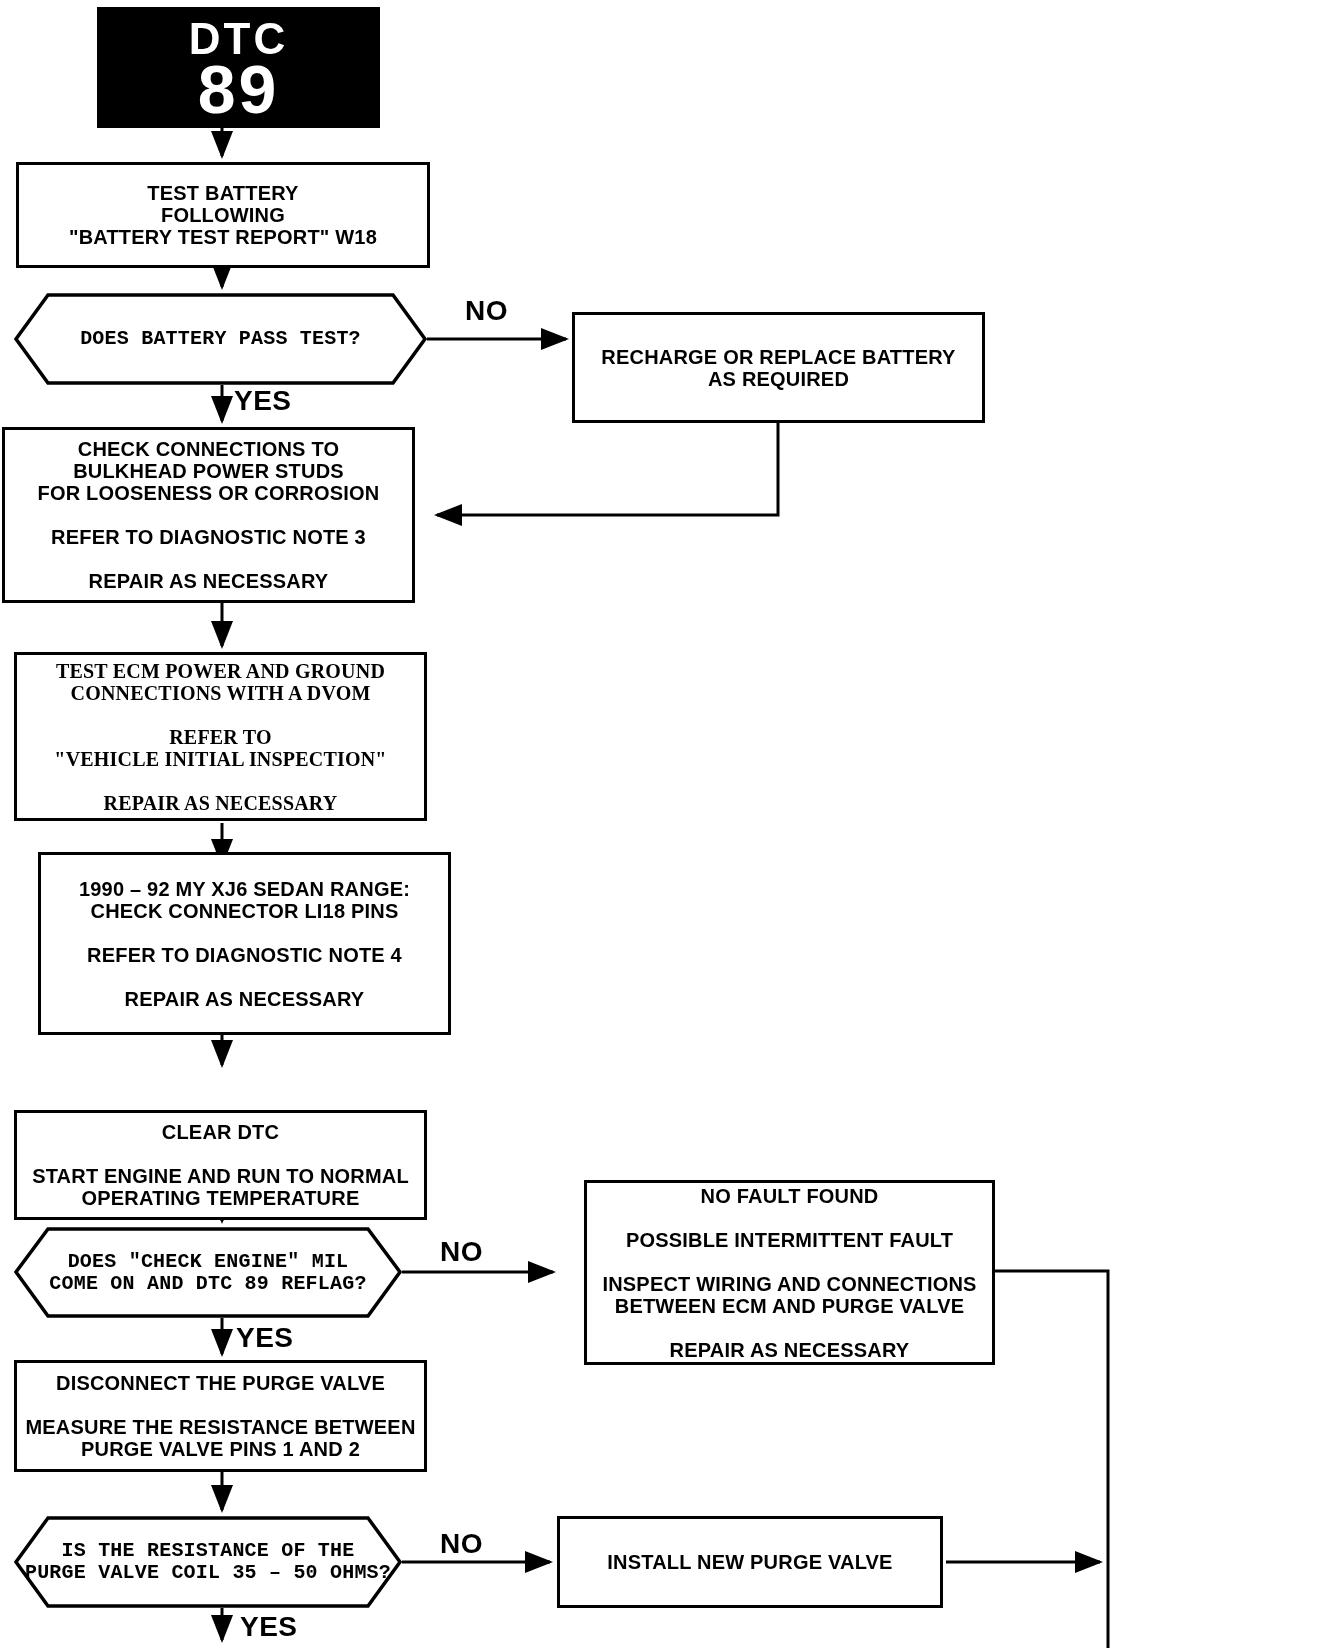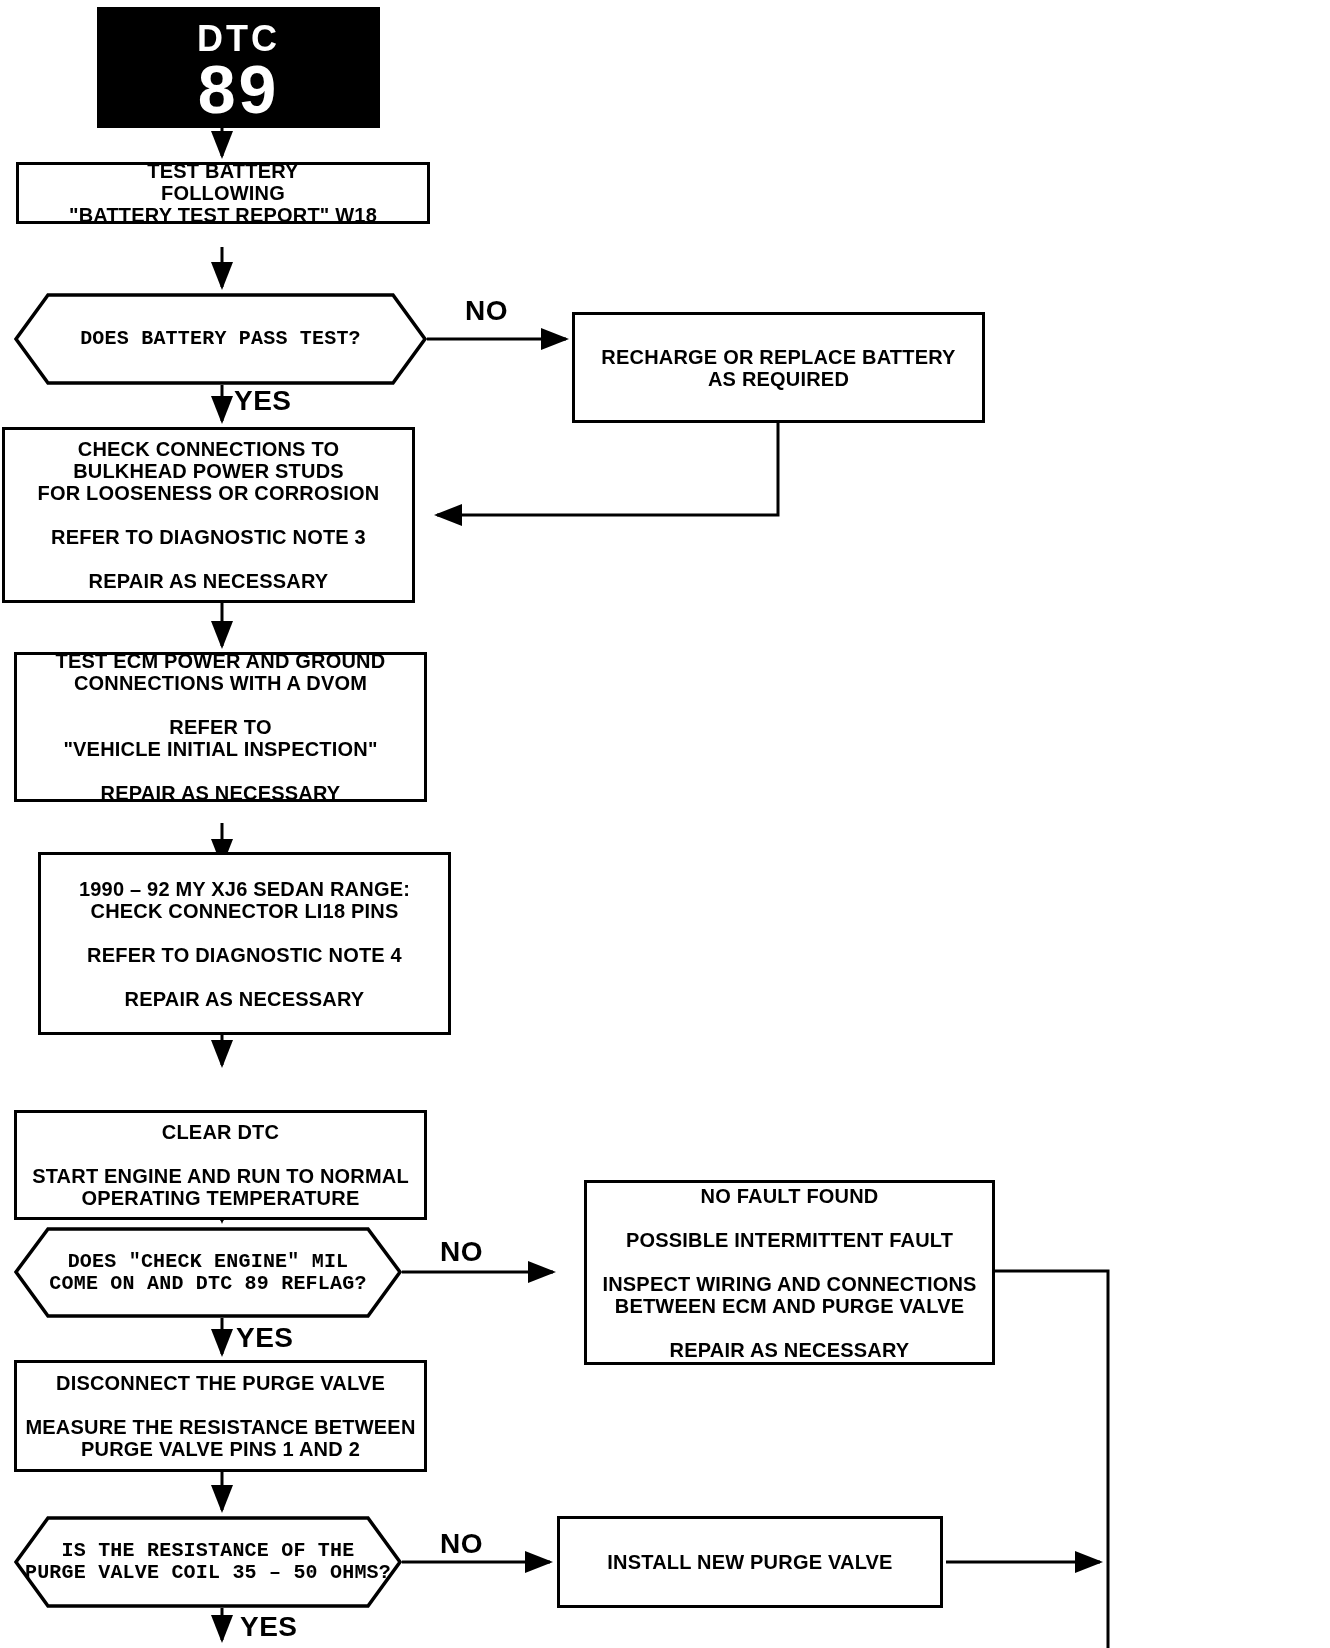--- a/index.html
+++ b/index.html
@@ -20,21 +20,21 @@
   .hex svg{position:absolute;left:0;top:0;}
   .hex-text{
     position:absolute;left:0;top:0;right:0;bottom:0;
     display:flex;flex-direction:column;justify-content:center;align-items:center;text-align:center;font-family:Liberation Mono, monospace;
   }
   .branch-label{position:absolute;font-size:28px;line-height:22px;letter-spacing:.5px;z-index:3;}
   .dtc-box{
     position:absolute;left:97px;top:7px;width:283px;height:121px;background:#000;color:#fff;
     display:flex;flex-direction:column;justify-content:center;align-items:center;z-index:2;
   }
-  .dtc-label{font-size:36px;line-height:42px;letter-spacing:3px;}
+  .dtc-label{font-size:44px;line-height:42px;letter-spacing:3px;}
   .dtc-code{font-size:68px;line-height:58px;letter-spacing:3px;}
 </style>
 </head>
 <body>
 
 <div class="page">
 
   <svg class="connectors" width="1330" height="1648" viewBox="0 0 1330 1648">
     <defs>
       <marker id="arr" markerUnits="userSpaceOnUse" markerWidth="30" markerHeight="24" refX="26" refY="12" orient="auto">
@@ -57,21 +57,21 @@
     <line x1="402" y1="1562" x2="550" y2="1562" stroke="#000" stroke-width="3" marker-end="url(#arr)"></line>
     <line x1="946" y1="1562" x2="1100" y2="1562" stroke="#000" stroke-width="3" marker-end="url(#arr)"></line>
     <line x1="222" y1="1608" x2="222" y2="1640" stroke="#000" stroke-width="3" marker-end="url(#arr)"></line>
   </svg>
 
   <div class="dtc-box">
     <div class="dtc-label">DTC</div>
     <div class="dtc-code">89</div>
   </div>
 
-  <div class="box node" style="left:16px;top:162px;width:414px;height:62px;">
+  <div class="box node" style="left:16px;top:162px;width:414px;height:106px;">
     <div class="ln">TEST BATTERY</div>
     <div class="ln">FOLLOWING</div>
     <div class="ln">"BATTERY TEST REPORT" W18</div>
   </div>
 
   <div class="hex node" style="left:14px;top:293px;width:413px;height:92px;">
     <svg width="413" height="92" viewBox="0 0 413 92">
       <polygon points="34,2 379,2 411,46 379,90 34,90 2,46" fill="#fff" stroke="#000" stroke-width="3.5"></polygon>
     </svg>
     <div class="hex-text">
@@ -89,21 +89,21 @@
   <div class="box node" style="left:2px;top:427px;width:413px;height:176px;">
     <div class="ln">CHECK CONNECTIONS TO</div>
     <div class="ln">BULKHEAD POWER STUDS</div>
     <div class="ln">FOR LOOSENESS OR CORROSION</div>
     <div class="ln"></div>
     <div class="ln">REFER TO DIAGNOSTIC NOTE 3</div>
     <div class="ln"></div>
     <div class="ln">REPAIR AS NECESSARY</div>
   </div>
 
-  <div class="box node" style="left:14px;top:652px;width:413px;height:150px;">
+  <div class="box node" style="left:14px;top:652px;width:413px;height:169px;font-family:Liberation Serif, serif;">
     <div class="ln">TEST ECM POWER AND GROUND</div>
     <div class="ln">CONNECTIONS WITH A DVOM</div>
     <div class="ln"></div>
     <div class="ln">REFER TO</div>
     <div class="ln">"VEHICLE INITIAL INSPECTION"</div>
     <div class="ln"></div>
     <div class="ln">REPAIR AS NECESSARY</div>
   </div>
 
   <div class="box node" style="left:14px;top:852px;width:413px;height:183px;margin-left:24px;">

